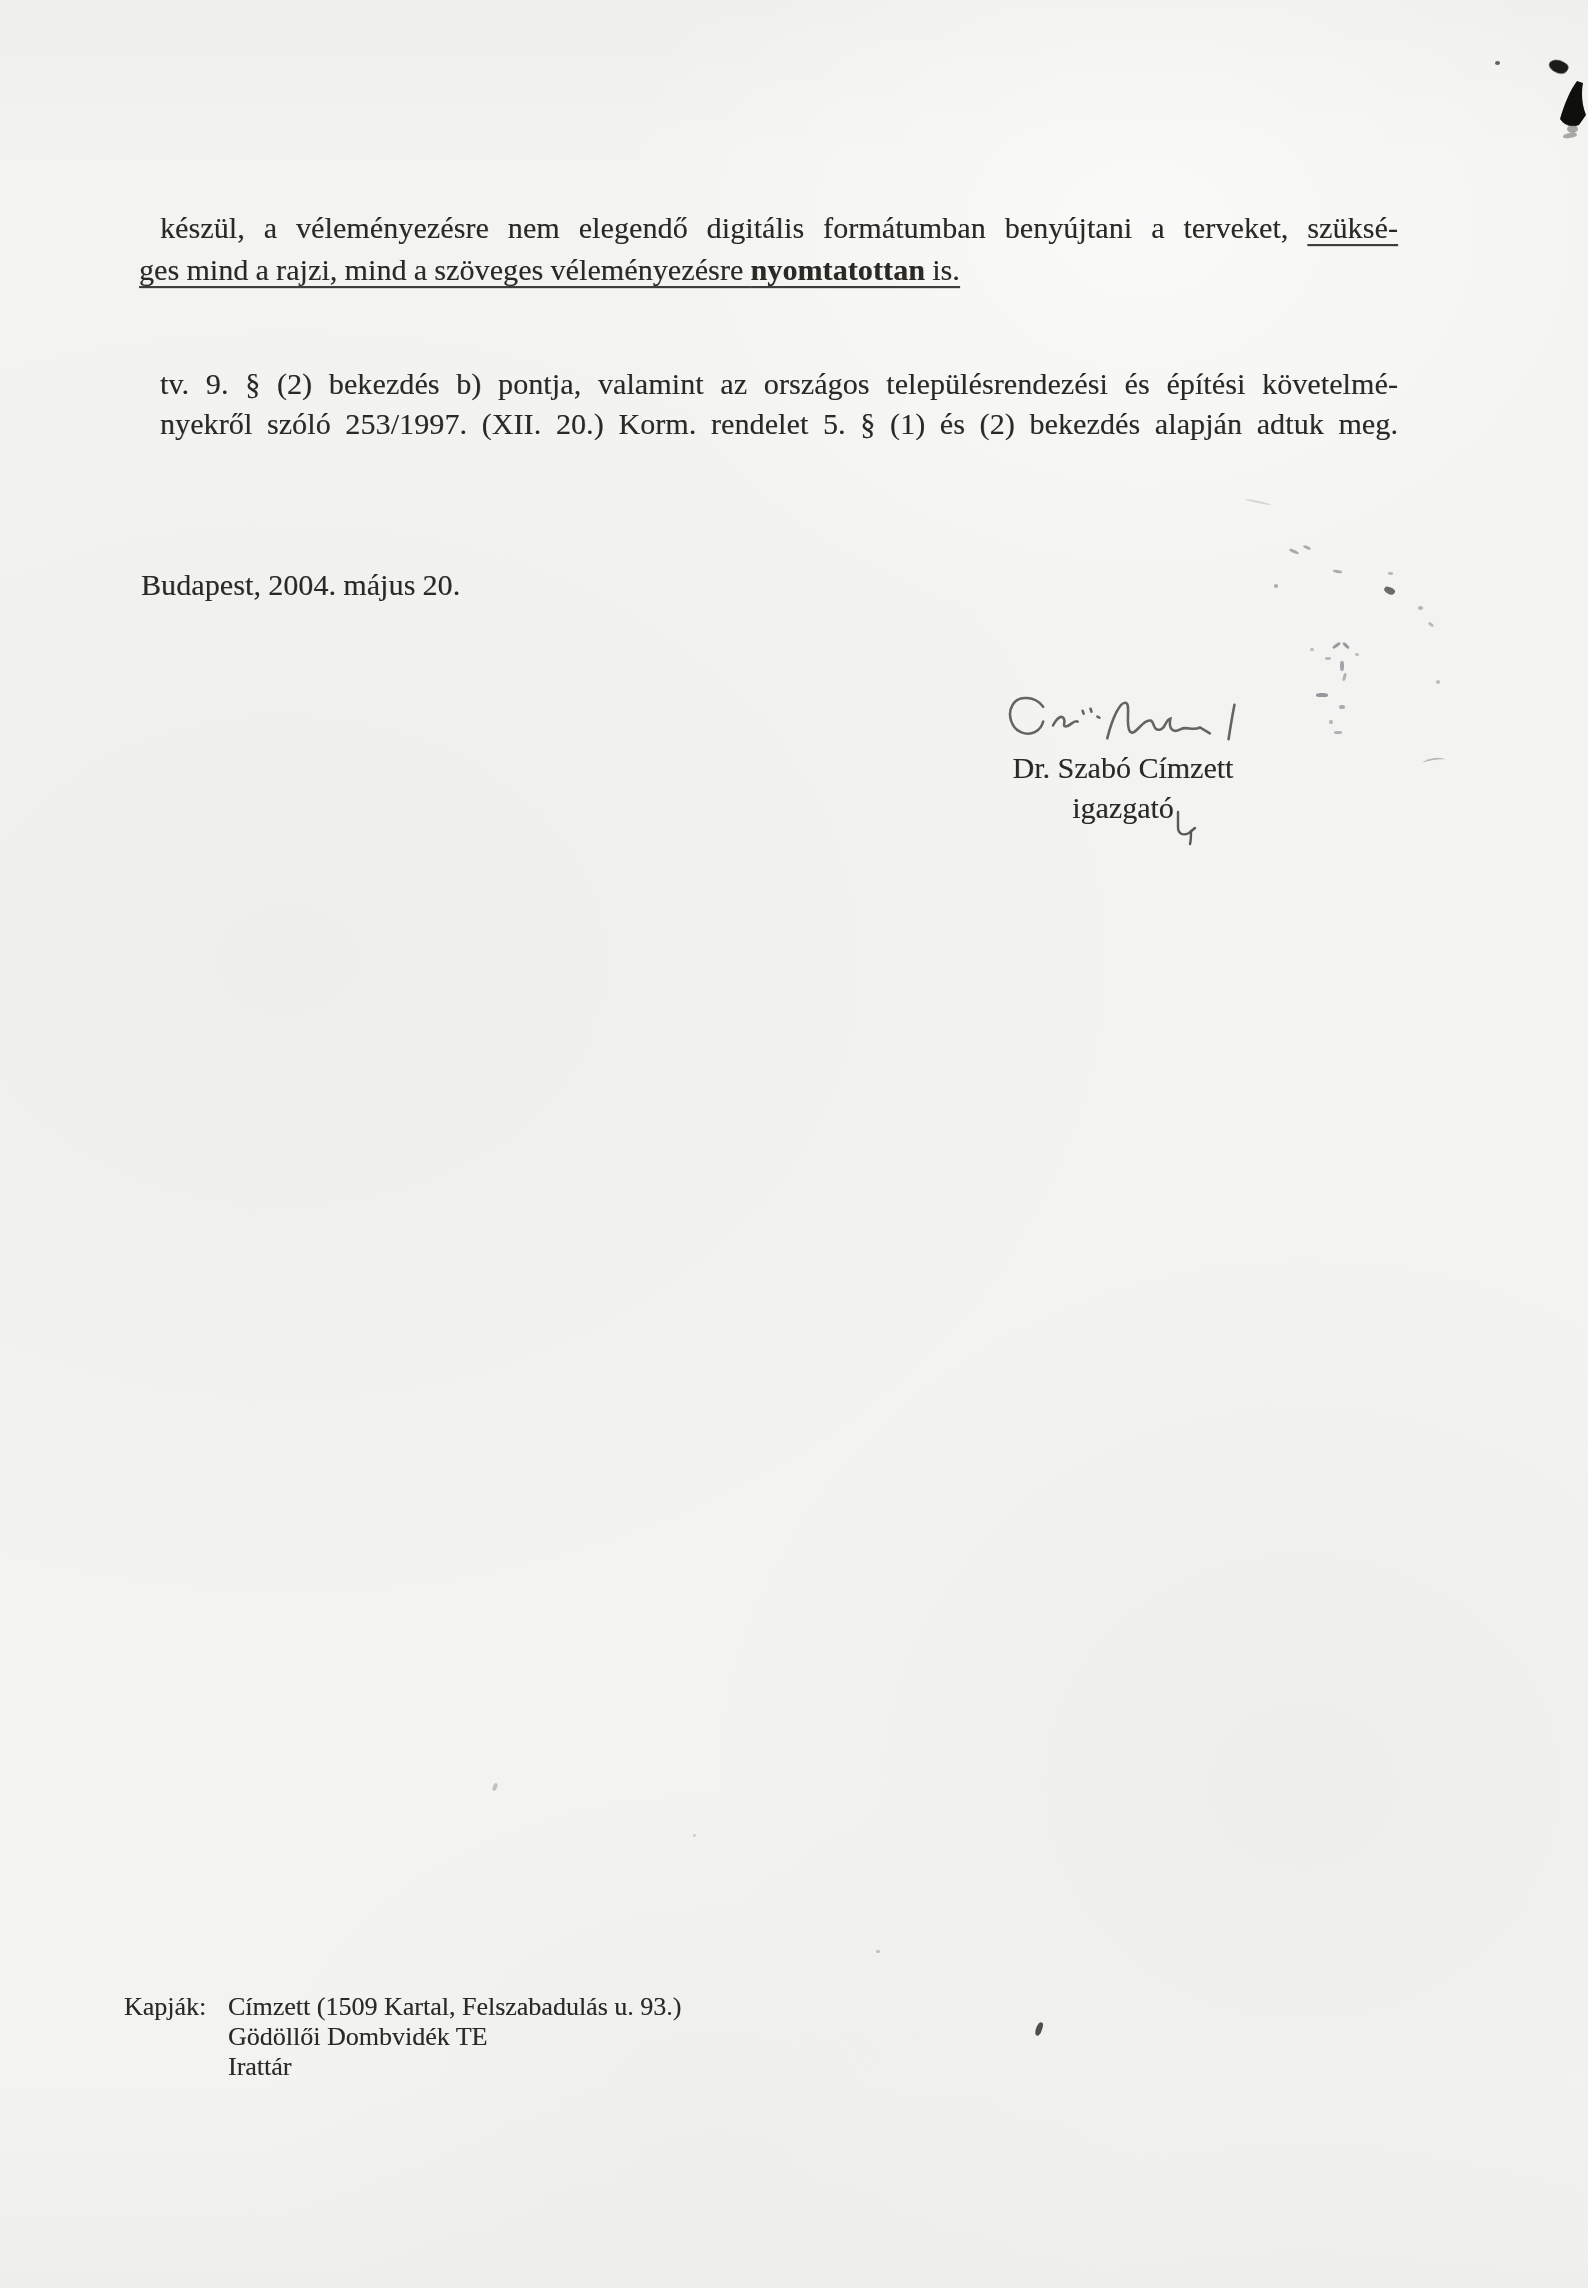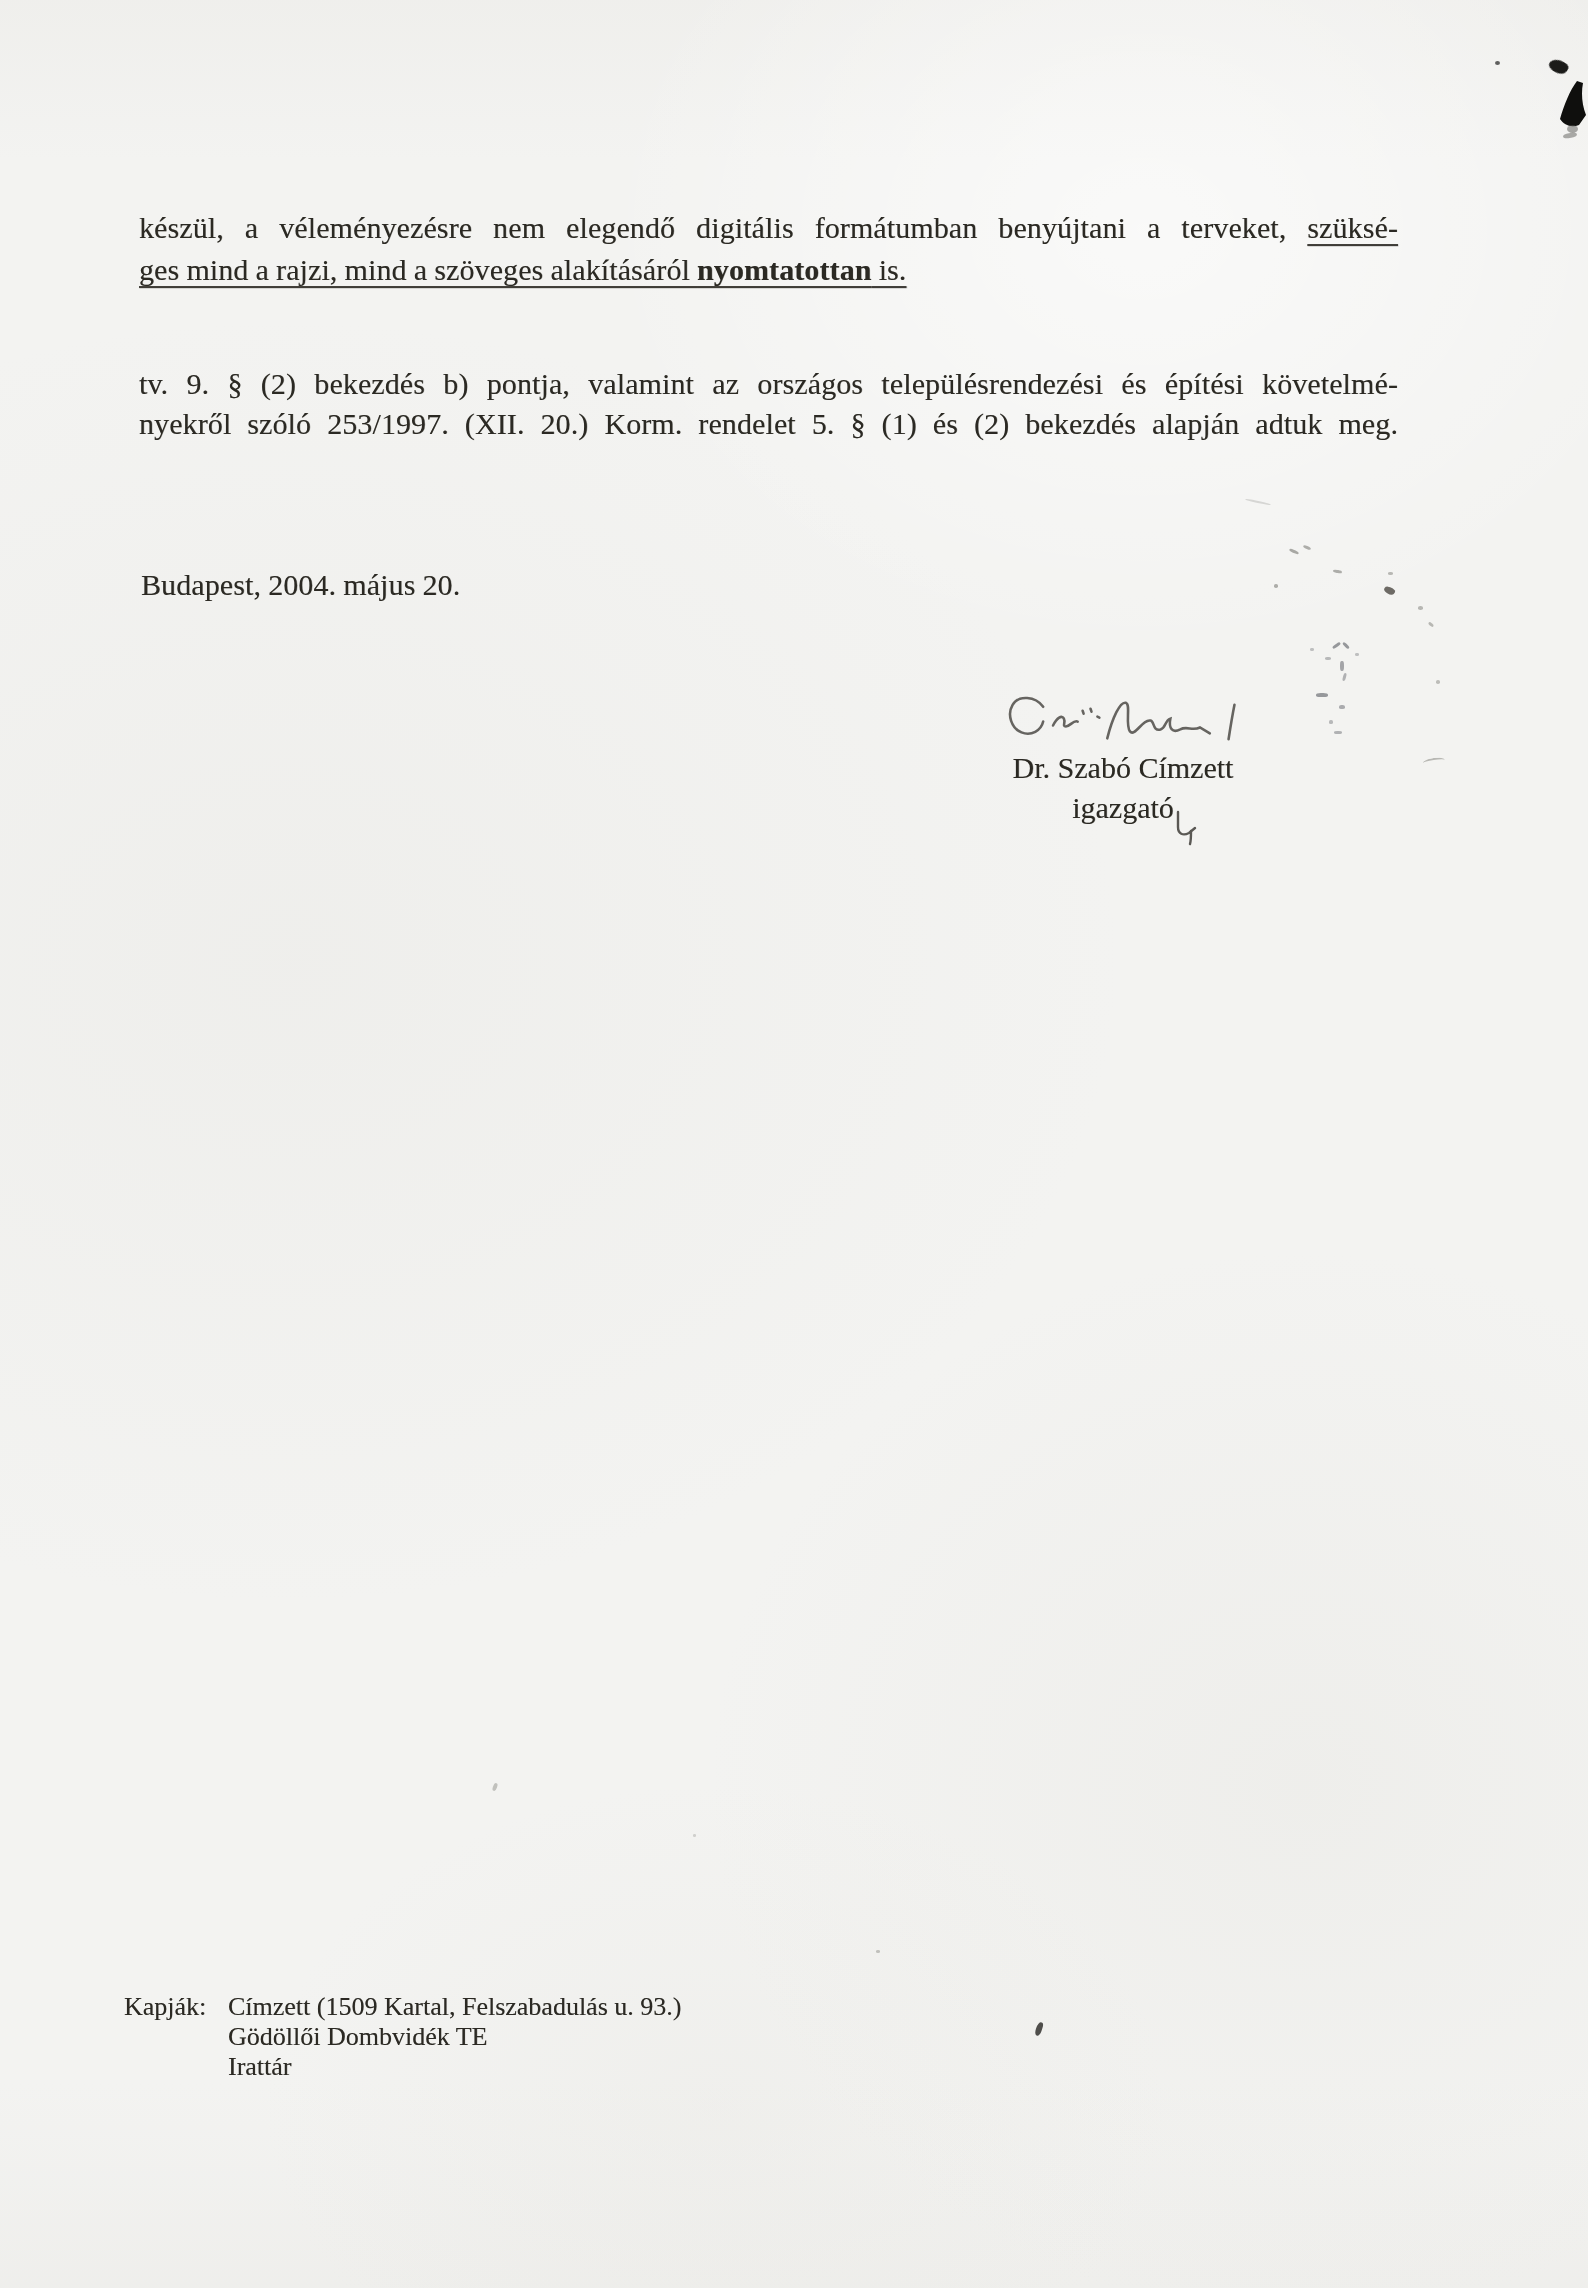--- a/index.html
+++ b/index.html
@@ -18,21 +18,21 @@
       linear-gradient(180deg, rgba(232,231,227,.35), rgba(245,245,243,0) 7%, rgba(243,243,241,0) 91%, rgba(229,228,224,.3));
   }
   .txt{
     position:absolute;
     font-size:30px;
     line-height:42px;
     letter-spacing:0.1px;
     word-spacing:-0.5px;
     text-shadow:0.4px 0.4px 0.6px rgba(43,41,35,.38);
   }
-  .jline{display:block;text-align:justify;text-align-last:justify;}
+  .jline{display:block;text-align:justify;text-align-last:justify;margin-left:21px;}
   .lastline{display:block;text-align:left;text-align-last:left;}
   .u{
     text-decoration-line:underline;
     text-decoration-thickness:2.2px;
     text-underline-offset:6px;
     text-decoration-color:rgba(43,41,35,.85);
   }
   b{font-weight:700;}
   .sig-name{
     position:absolute;left:999px;top:748px;width:248px;
@@ -53,21 +53,21 @@
   svg{position:absolute;overflow:visible;}
   .handwriting{filter:blur(0.3px);}
 </style>
 </head>
 <body>
 
 <div class="page">
 
   <div class="txt" style="left:139px;top:207px;width:1259px;">
     <span class="jline"><span>készül, a véleményezésre nem elegendő digitális formátumban benyújtani a terveket, </span><span class="u">szüksé-</span></span>
-    <span class="lastline"><span class="u"><span>ges mind a rajzi, mind a szöveges alakításáról </span><b>nyomtatottan</b><span> is.</span></span></span>
+    <span class="lastline"><span class="u"><span>ges mind a rajzi, mind a szöveges véleményezésre </span><b>nyomtatottan</b><span> is.</span></span></span>
   </div>
 
   <div class="txt" style="left:139px;top:364px;width:1259px;line-height:40px;">
     <span class="jline">tv. 9. § (2) bekezdés b) pontja, valamint az országos településrendezési és építési követelmé-</span>
     <span class="jline">nyekről szóló 253/1997. (XII. 20.) Korm. rendelet 5. § (1) és (2) bekezdés alapján adtuk meg.</span>
   </div>
 
   <div class="txt" style="left:141px;top:564px;">Budapest, 2004. május 20.</div>
 
   <svg class="handwriting" style="left:1005px;top:691px;" width="243" height="71" viewBox="0 0 245 72">

